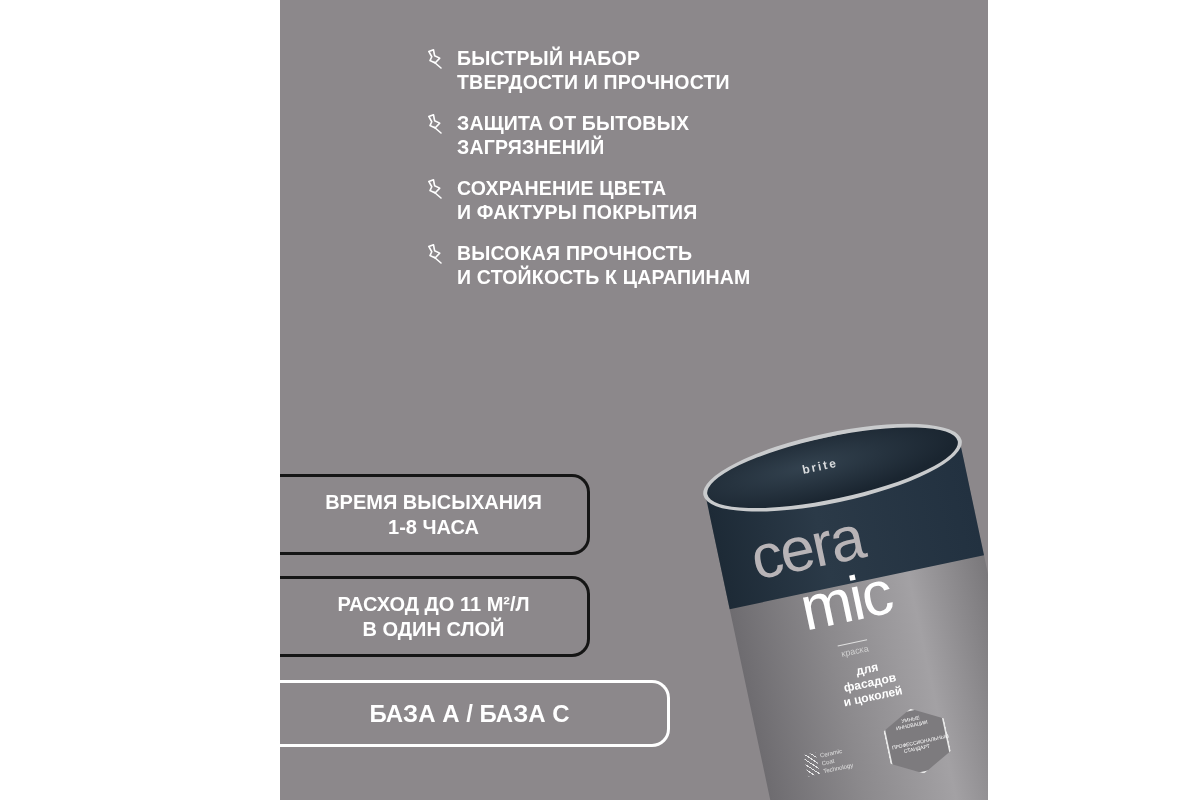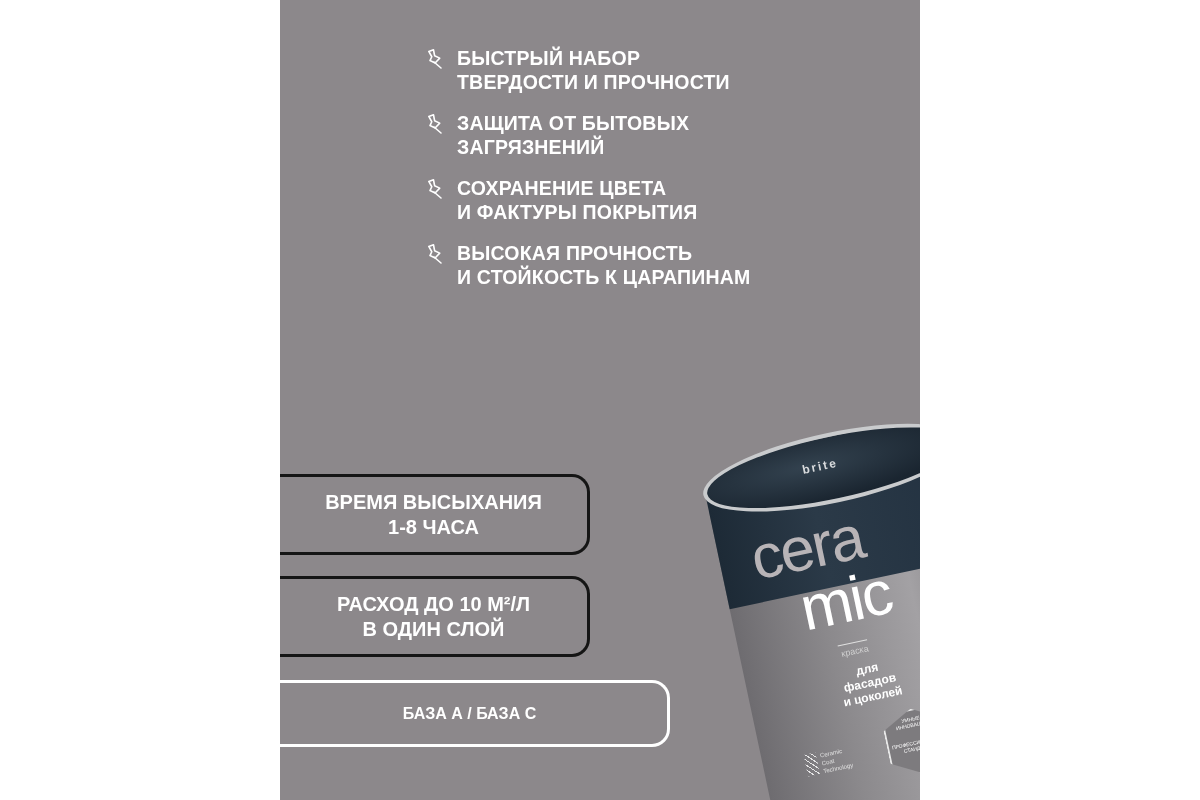--- a/index.html
+++ b/index.html
@@ -1,29 +1,29 @@
 <!DOCTYPE html>
 <html><head>
 <meta charset="utf-8">
 <style>
   html, body { margin:0; padding:0; }
   body { width:1200px; height:800px; background:#ffffff; position:relative; overflow:hidden;
          font-family:"Liberation Sans", "DejaVu Sans", sans-serif; }
-  .panel { position:absolute; left:280px; top:0; width:640px; height:800px; background:#8c888b; overflow:hidden; }
+  .panel { position:absolute; left:280px; top:0; width:708px; height:800px; background:#8c888b; overflow:hidden; }
   .features { position:absolute; left:145px; top:46px; width:440px; }
   .feature { position:relative; padding-left:32px; margin-bottom:17px; }
   .feature .pin { position:absolute; left:0; top:2px; width:22px; height:22px; }
   .feature .txt { color:#ffffff; font-weight:bold; font-size:19.5px; line-height:24px; letter-spacing:0.2px; white-space:pre-line; }
   .box { position:absolute; left:-20px; border-radius:0 18px 18px 0; box-sizing:border-box; color:#fff;
          font-weight:bold; text-align:center; display:flex; align-items:center; justify-content:center; }
   .box .t { font-size:20px; line-height:25px; white-space:pre-line; padding-left:20px; }
   .box1 { top:474px; width:330px; height:81px; border:3px solid #151515; border-left:none; }
   .box2 { top:576px; width:330px; height:81px; border:3px solid #151515; border-left:none; }
   .box3 { top:680px; width:410px; height:67px; border:3px solid #ffffff; border-left:none; }
-  .box3 .t { font-size:16px; padding-left:0;margin-left:12px; }
+  .box3 .t { font-size:24px; padding-left:0;margin-left:12px; }
   
   .can { position:absolute; left:420px; top:425px; width:280px; height:420px; transform:rotate(-12deg); transform-origin:50% 30%; }
   .can-body { position:absolute; left:20px; top:60px; width:260px; height:380px;
               background:linear-gradient(90deg,#6e6c70 0%,#8b898c 35%,#a3a1a4 70%,#7a787b 100%);
               border-radius:0 0 20px 20px; }
   .can-band { position:absolute; left:20px; top:40px; width:260px; height:120px;
               background:linear-gradient(90deg,#1d2a36 0%,#2b3a48 40%,#223140 100%); }
   .can-lid { position:absolute; left:18px; top:8px; width:264px; height:70px; border-radius:50%;
              background:radial-gradient(ellipse at 40% 40%,#33424f 0%,#1a2530 70%); border:4px solid #c9cbcd; box-sizing:border-box; }
   .can-brand { position:absolute; left:120px; top:32px; color:#d8dadc; font-size:12px; font-weight:bold; letter-spacing:2px; }
@@ -85,21 +85,21 @@
       <div class="txt">ВЫСОКАЯ ПРОЧНОСТЬ
 И СТОЙКОСТЬ К ЦАРАПИНАМ</div>
     </div>
   </div>
 
   <div class="box box1">
     <div class="t">ВРЕМЯ ВЫСЫХАНИЯ
 1-8 ЧАСА</div>
   </div>
   <div class="box box2">
-    <div class="t">РАСХОД ДО 10 М²/Л
+    <div class="t">РАСХОД ДО 11 М²/Л
 В ОДИН СЛОЙ</div>
   </div>
   <div class="box box3">
     <div class="t">БАЗА А / БАЗА С</div>
   </div>
 
   <div class="can">
     <div class="can-body"></div>
     <div class="can-band"></div>
     <div class="can-lid"></div>

